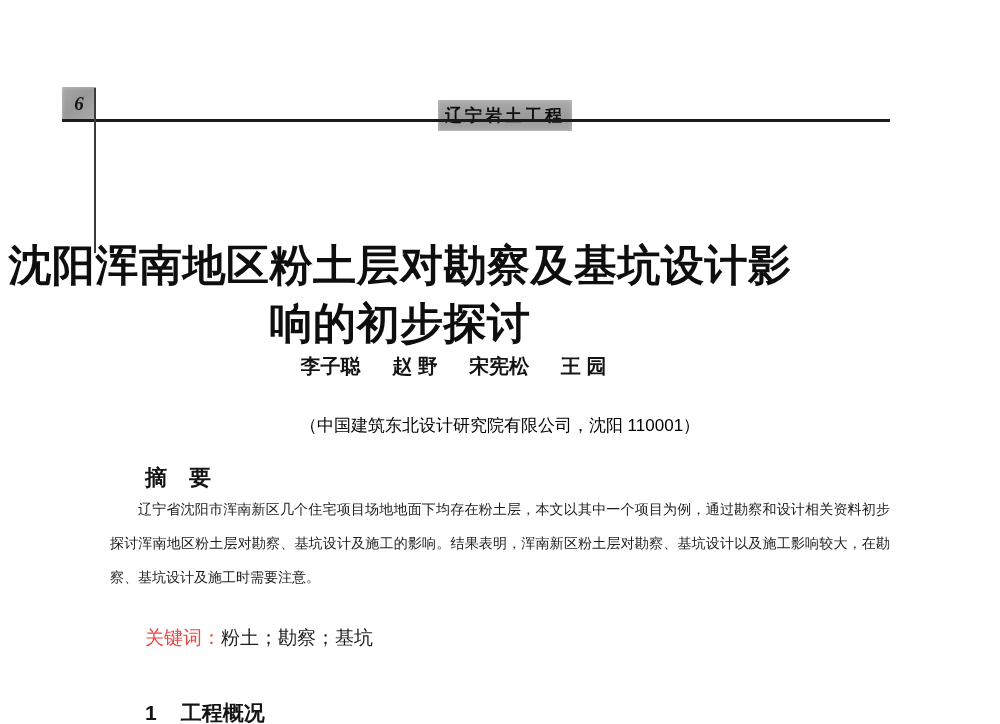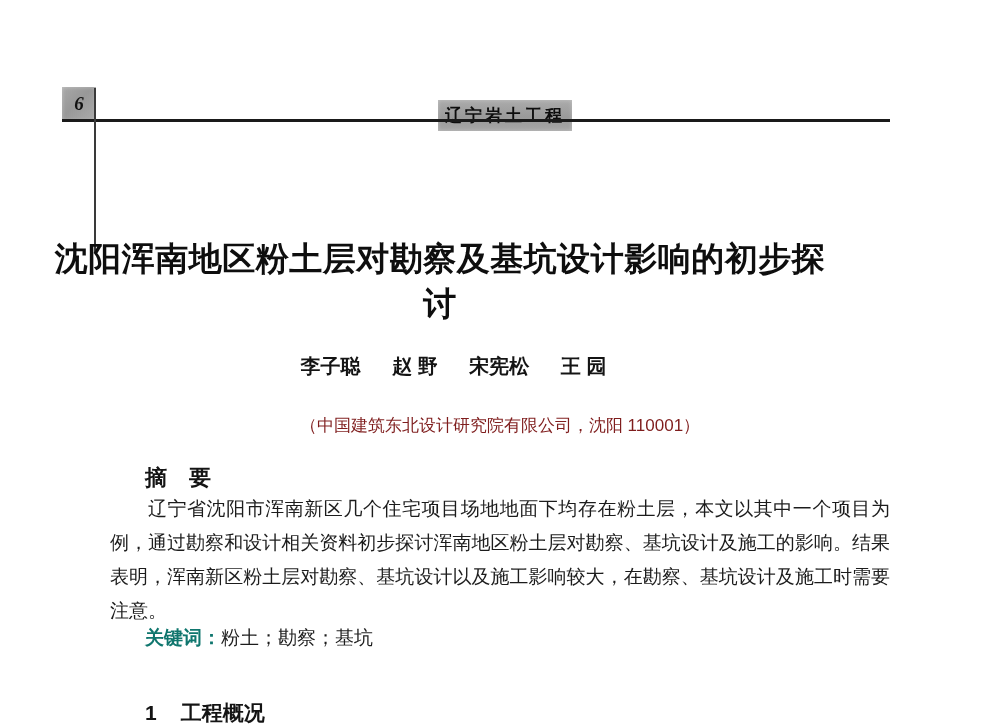--- a/index.html
+++ b/index.html
@@ -70,73 +70,72 @@
   
   .article-title {
     position: absolute;
     left: 0;
     top: 237px;
     width: 800px;
     margin: 0;
     text-align: center;
     font-family: "Liberation Serif", serif;
     font-weight: bold;
-    font-size: 33px;
+    font-size: 43px;
     letter-spacing: 0.5px;
     color: #0e0e0e;
-    padding-left: 40px;
   }
   .author-line {
     position: absolute;
     left: 0;
     top: 353px;
     width: 907px;
     text-align: center;
     font-weight: bold;
     font-size: 20px;
     color: #141414;
   }
   .author-line span { margin: 0 13px; }
   .affiliation {
     position: absolute;
     left: 0;
     top: 414px;
     width: 1000px;
     text-align: center;
     font-size: 17px;
-    color: #7f1d1d;
+    color: #000000;
   }
   .abstract-heading {
     position: absolute;
     left: 145px;
     top: 463px;
     font-weight: bold;
     font-size: 22px;
     color: #141414;
   }
   .abstract-text {
     position: absolute;
     left: 110px;
     top: 492px;
     width: 780px;
     margin: 0;
-    font-size: 19px;
+    font-size: 14px;
     line-height: 34px;
     text-align: justify;
     text-indent: 2em;
     color: #1c1c1c;
   }
   .keywords-line {
     position: absolute;
     left: 145px;
     top: 625px;
     font-size: 19px;
     color: #1c1c1c;
   }
-  .keywords-label { font-weight: bold; color: #0f766e; }
+  .keywords-label { font-weight: normal; color: #ef4444; }
   .section-heading {
     position: absolute;
     left: 145px;
     top: 699px;
     font-weight: bold;
     font-size: 21px;
     color: #141414;
     white-space: nowrap;
   }
   .section-heading .section-number { margin-right: 24px; }

